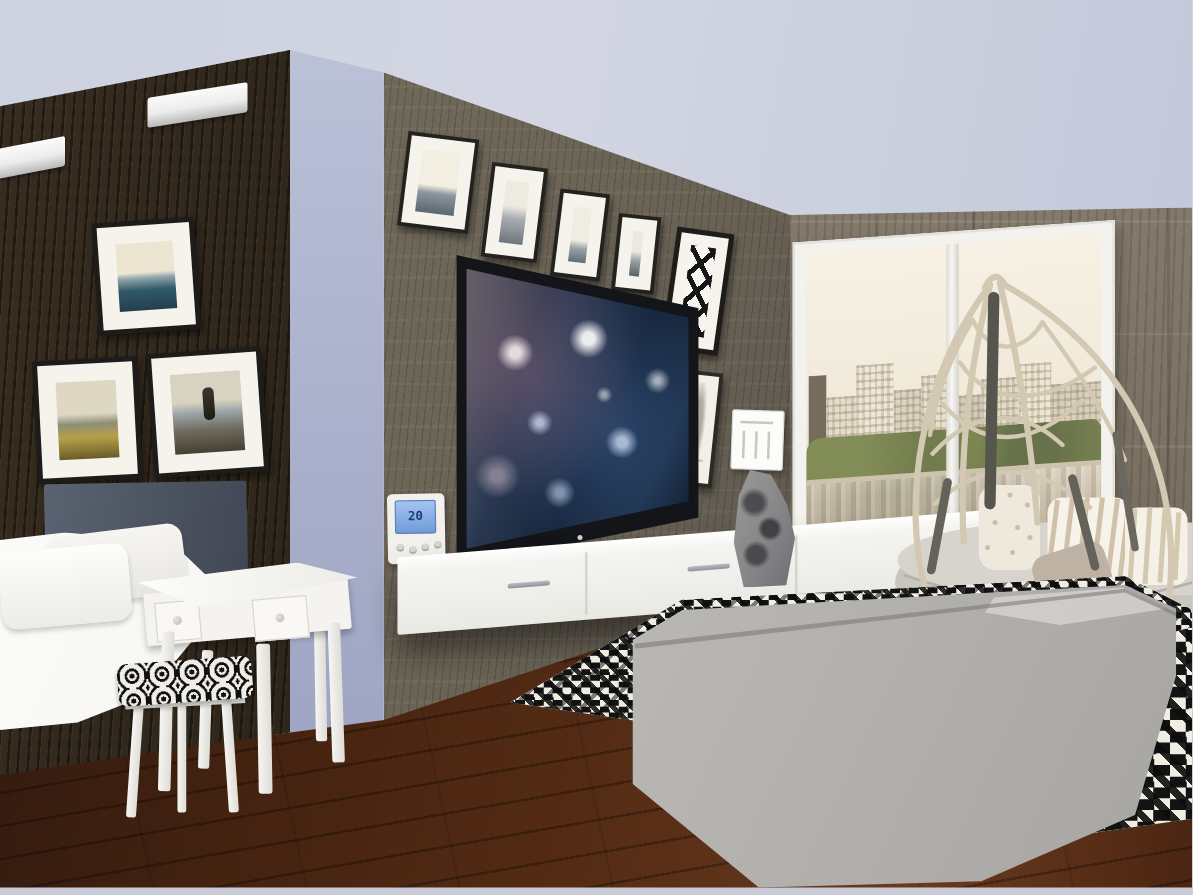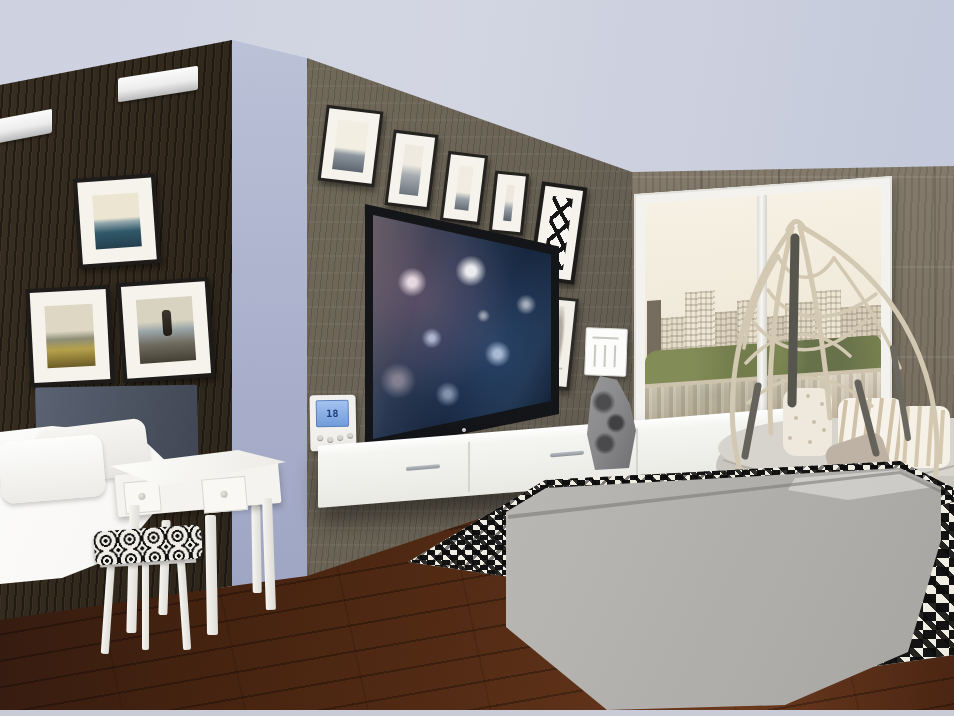--- a/index.html
+++ b/index.html
@@ -302,21 +302,21 @@
   </div>
 
   <div class="abs panel">
     <i style="left:6px;top:8px;width:26px;height:2px;"></i>
     <i style="left:8px;top:16px;width:2px;height:22px;"></i>
     <i style="left:18px;top:16px;width:2px;height:22px;"></i>
     <i style="left:28px;top:16px;width:2px;height:22px;"></i>
   </div>
 
   <div class="abs thermo">
-    <div class="thermo-screen">18</div>
+    <div class="thermo-screen">20</div>
     <div class="thermo-btn" style="left:7px;top:40px;"></div>
     <div class="thermo-btn" style="left:17px;top:42px;"></div>
     <div class="thermo-btn" style="left:27px;top:40px;"></div>
     <div class="thermo-btn" style="left:37px;top:38px;"></div>
   </div>
 
   <div class="abs tv">
     <div class="tv-screen">
       <div class="tv-glare"></div>
     </div>

